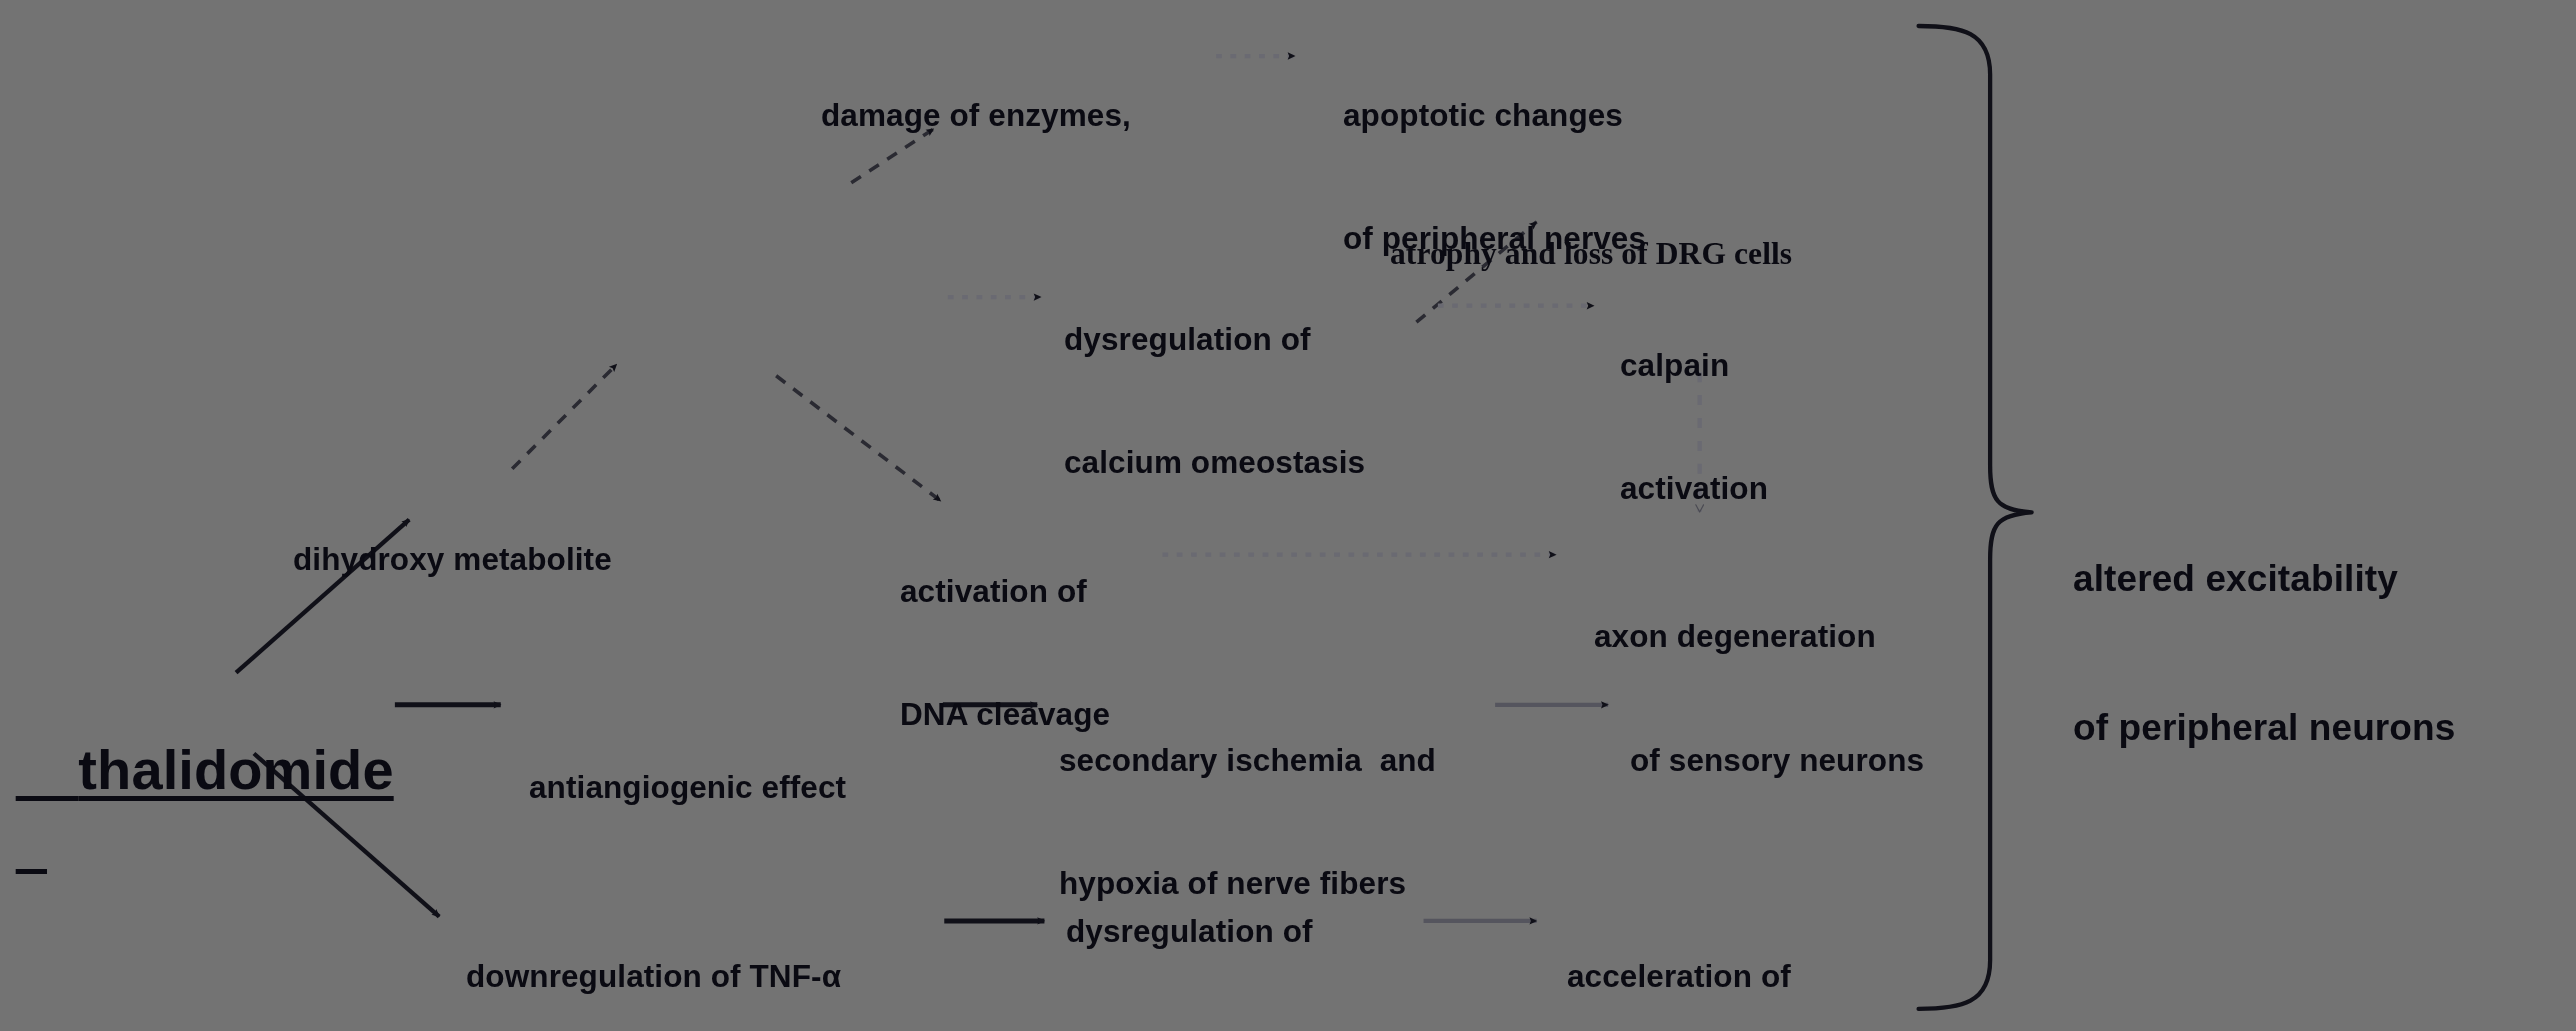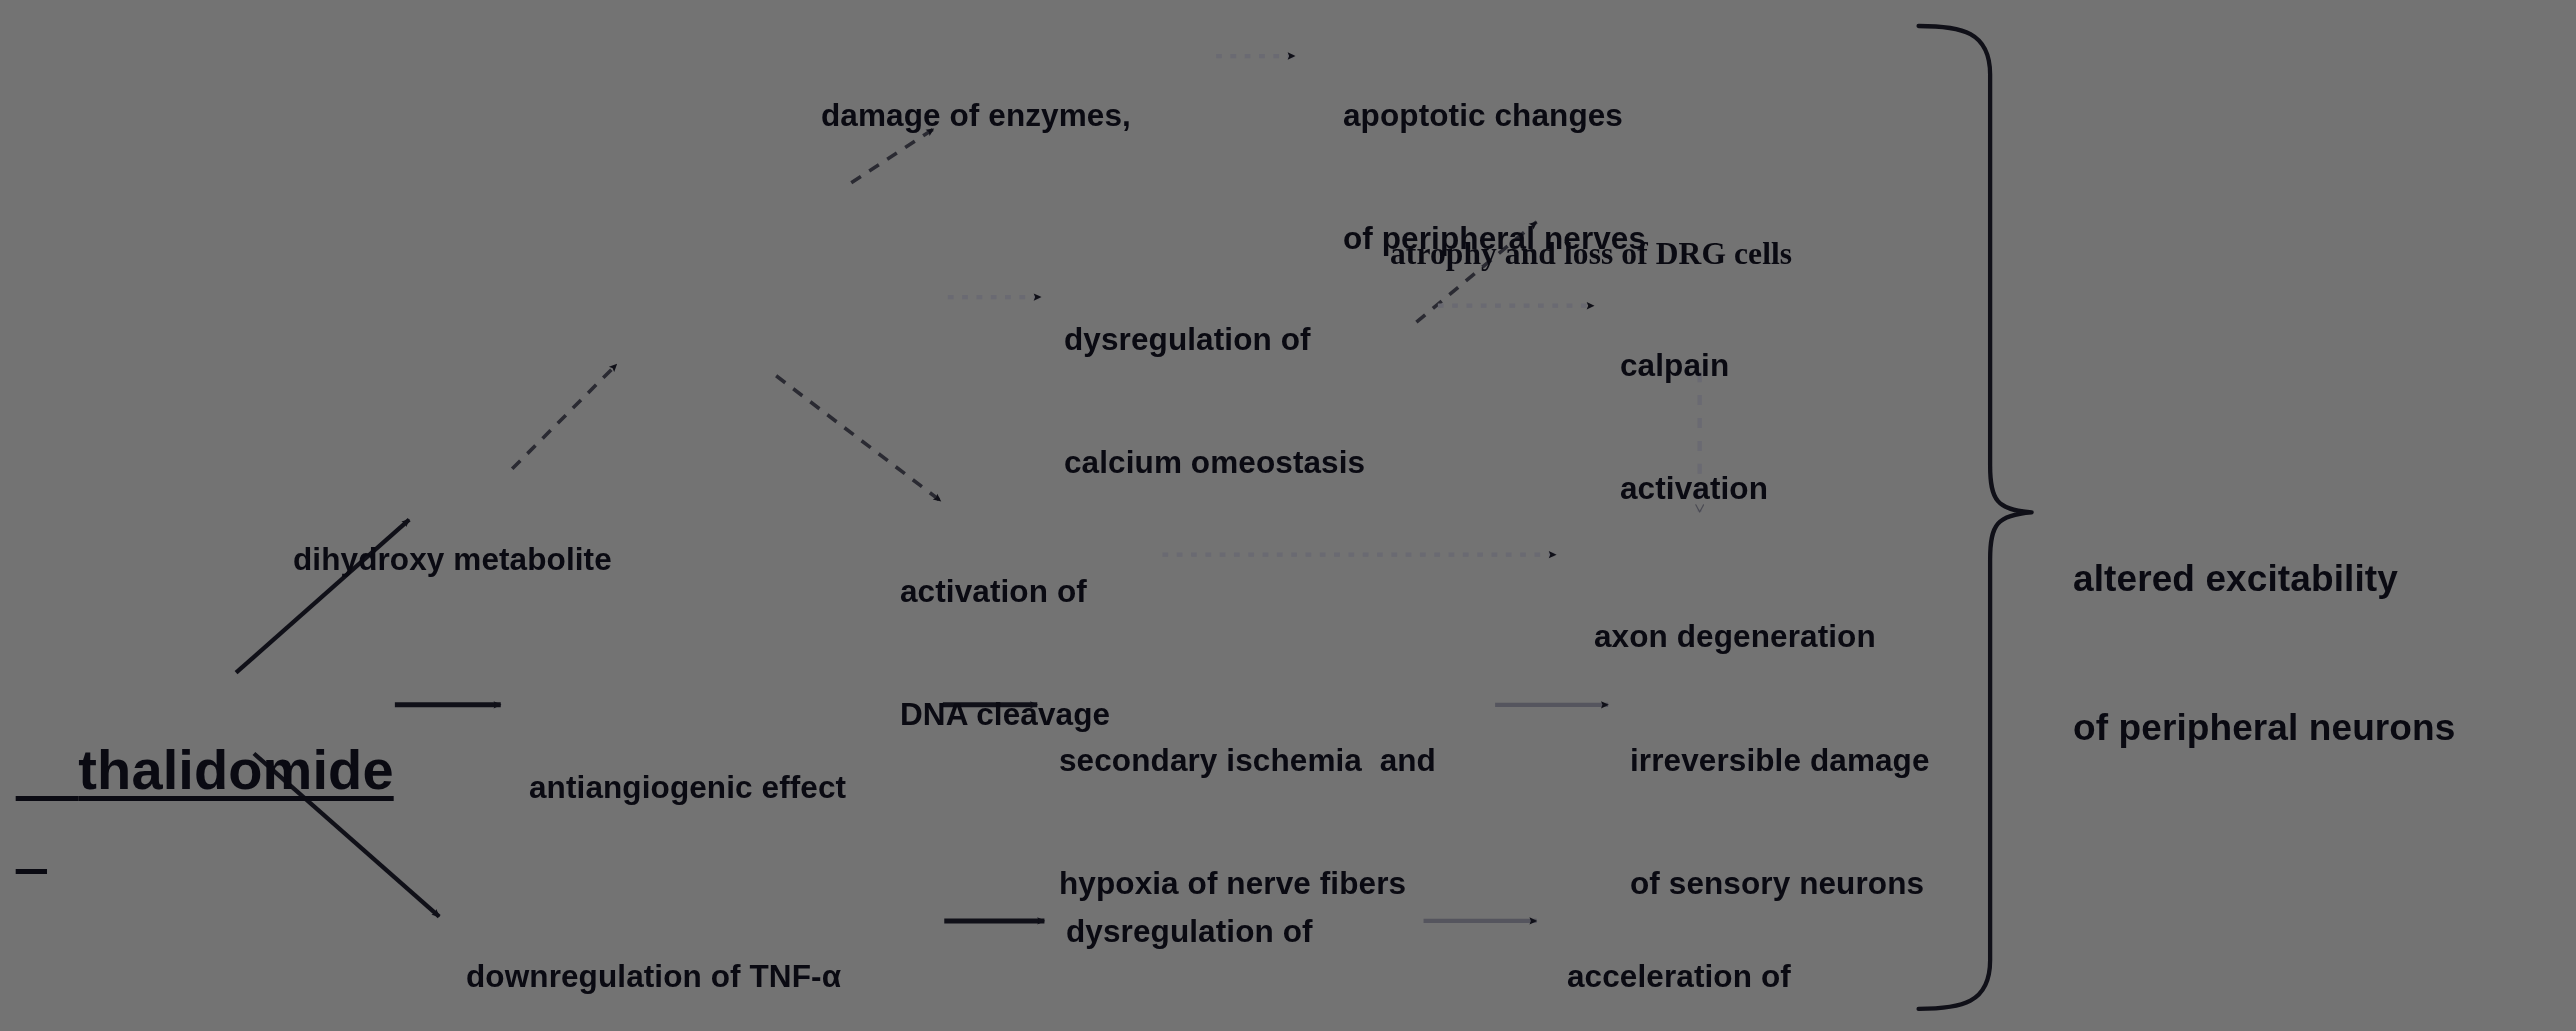--- a/index.html
+++ b/index.html
@@ -185,21 +185,20 @@
   <div class="node lft" style="left:529px; top:685px;">
     <div>antiangiogenic effect</div>
   </div>
 
   <div class="node lft" style="left:1059px; top:658px;">
     <div>secondary ischemia  and</div>
     <div>hypoxia of nerve fibers</div>
   </div>
 
   <div class="node lft" style="left:1630px; top:658px;">
-    <div>irreversible damage</div>
     <div>of sensory neurons</div>
   </div>
 
   <div class="node lft" style="left:466px; top:874px;">
     <div>downregulation of TNF-α</div>
     
   </div>
 
   <div class="node lft" style="left:1066px; top:829px;">
     <div>dysregulation of</div>

